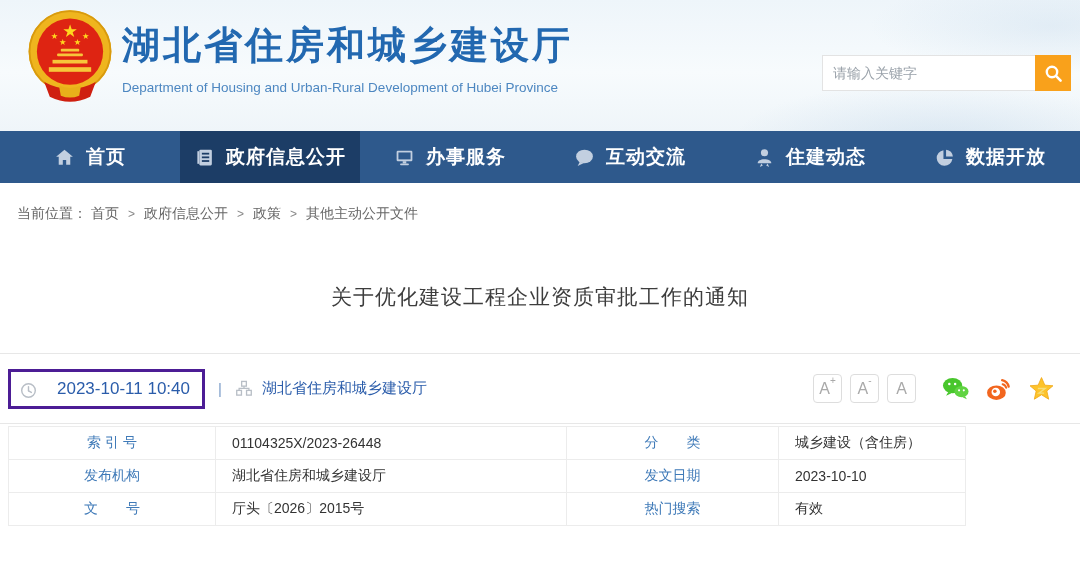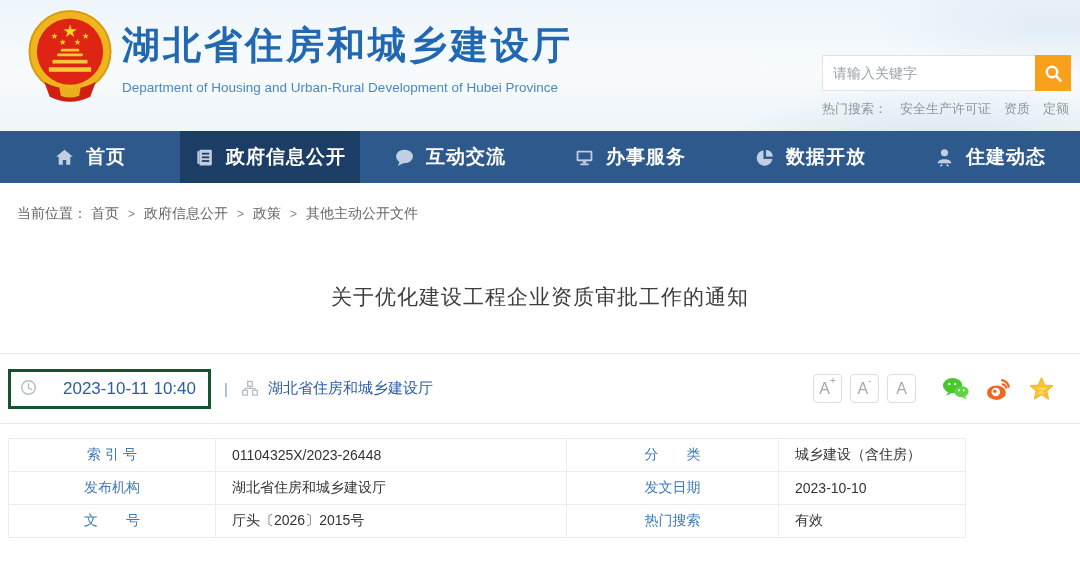--- a/index.html
+++ b/index.html
@@ -42,36 +42,36 @@
   .breadcrumb .bc-label { color: #666; margin-right: 4px; }
 
   
   .article-title { margin-top: 60px; text-align: center; font-size: 21px; font-weight: 500;
     color: #3d3d3d; letter-spacing: 1px; }
 
   
   .meta { margin-top: 42px; height: 71px; border-top: 1px solid #e7e7e7; border-bottom: 1px solid #e7e7e7;
     display: flex; align-items: center; justify-content: space-between; padding: 0 25px 0 8px; }
   .meta-left { display: flex; align-items: center; gap: 13px; }
-  .annotation-box { display: inline-flex; align-items: flex-start; gap: 26px;
-    border: 3px solid #14532d; padding: 7px 12px 7px 9px; }
+  .annotation-box { display: inline-flex; align-items: flex-end; gap: 20px;
+    border: 3px solid #4c1d95; padding: 7px 12px 7px 9px; }
   .pub-time { color: #2a5caa; font-size: 17px; }
   .meta-divider { color: #7b9cc9; font-size: 15px; }
   .source-group { display: inline-flex; align-items: center; gap: 9px; }
   .source-name { color: #2a5caa; font-size: 15px; }
   .meta-right { display: flex; align-items: center; gap: 16px; }
   .font-btns { display: flex; gap: 8px; margin-right: 10px; }
   .font-btn { width: 29px; height: 29px; background: #fff; border: 1px solid #ddd; border-radius: 4px;
     color: #a9a9a9; font-size: 16px; line-height: 1; cursor: pointer; position: relative;
     font-family: "Liberation Sans", sans-serif; }
   .font-btn sup { font-size: 10px; position: relative; top: -4px; }
   .share-icon { width: 27px; height: 25px; cursor: pointer; display: block; }
 
   
-  .info-table { width: 958px; margin: 14px auto 0 8px; border-collapse: collapse; table-layout: fixed; }
+  .info-table { width: 958px; margin: 2px auto 0 8px; border-collapse: collapse; table-layout: fixed; }
   .info-table td { border: 1px solid #ececec; height: 33px; font-size: 14px; }
   .info-table td.lbl { text-align: center; color: #3f7ab8; }
   .info-table td.val { color: #333; padding-left: 16px; }
 </style>
 </head>
 <body>
 
 <div class="page">
 
   <div class="header">
@@ -102,26 +102,20 @@
     <div class="search-wrap">
       <input class="search-input" type="text" placeholder="请输入关键字" style="">
       <button class="search-btn">
         <svg width="19" height="19" viewBox="0 0 19 19">
           <circle cx="8" cy="8" r="5.2" fill="none" stroke="#fff" stroke-width="2.4"></circle>
           <line x1="12.2" y1="12.2" x2="16.6" y2="16.6" stroke="#fff" stroke-width="2.6" stroke-linecap="round"></line>
         </svg>
       </button>
     </div>
 
-    <div class="hot-search">
-      <span class="hs-label">热门搜索：</span>
-      <span class="hs-item">安全生产许可证</span>
-      <span class="hs-item">资质</span>
-      <span class="hs-item">定额</span>
-    </div>
   </div>
 
   <div class="nav">
     <div class="nav-item">
       <svg class="nav-icon" viewBox="0 0 20 20" fill="#c2cfe0">
         <path d="M10 2.5 L18 9.3 H15.5 V17 H11.6 V12.4 H8.4 V17 H4.5 V9.3 H2 Z"></path>
       </svg>
       <span>首页</span>
     </div>
     <div class="nav-item active">
@@ -129,49 +123,49 @@
         <rect x="5" y="2.5" width="12" height="15" rx="1.2" fill="#c2cfe0"></rect>
         <rect x="3.2" y="4" width="1.6" height="12" fill="#c2cfe0"></rect>
         <rect x="7.5" y="5.5" width="7" height="1.7" fill="#1c3d66"></rect>
         <rect x="7.5" y="9" width="7" height="1.7" fill="#1c3d66"></rect>
         <rect x="7.5" y="12.5" width="7" height="1.7" fill="#1c3d66"></rect>
       </svg>
       <span>政府信息公开</span>
     </div>
     <div class="nav-item">
       <svg class="nav-icon" viewBox="0 0 20 20" fill="#c2cfe0">
-        <ellipse cx="10" cy="9" rx="8" ry="6.5"></ellipse>
-        <path d="M5.5 14 L3.5 18 L9.5 15.2 Z"></path>
-      </svg>
-      <span>互动交流</span>
-    </div>
-    <div class="nav-item">
-      <svg class="nav-icon" viewBox="0 0 20 20" fill="#c2cfe0">
         <rect x="2.5" y="3.5" width="15" height="10" rx="1.2"></rect>
         <rect x="4.2" y="5.2" width="11.6" height="6.6" fill="#2e598c"></rect>
         <rect x="8.3" y="13.5" width="3.4" height="2.2"></rect>
         <rect x="5.8" y="15.7" width="8.4" height="1.6" rx="0.8"></rect>
       </svg>
       <span>办事服务</span>
     </div>
     <div class="nav-item">
       <svg class="nav-icon" viewBox="0 0 20 20" fill="#c2cfe0">
-        <path d="M9 3 A7.5 7.5 0 1 0 17.5 11.5 L9 11.5 Z"></path>
-        <path d="M11.5 2.5 A7.5 7.5 0 0 1 18 9 L11.5 9 Z"></path>
-      </svg>
-      <span>数据开放</span>
+        <ellipse cx="10" cy="9" rx="8" ry="6.5"></ellipse>
+        <path d="M5.5 14 L3.5 18 L9.5 15.2 Z"></path>
+      </svg>
+      <span>互动交流</span>
     </div>
     <div class="nav-item">
       <svg class="nav-icon" viewBox="0 0 20 20" fill="#c2cfe0">
         <circle cx="10" cy="5.5" r="3.4"></circle>
         <path d="M3.5 15.5 C3.5 10.5 16.5 10.5 16.5 15.5 Z"></path>
         <path d="M7 15.8 L5.6 19 L8.4 17.6 Z"></path>
         <path d="M13 15.8 L14.4 19 L11.6 17.6 Z"></path>
       </svg>
       <span>住建动态</span>
+    </div>
+    <div class="nav-item">
+      <svg class="nav-icon" viewBox="0 0 20 20" fill="#c2cfe0">
+        <path d="M9 3 A7.5 7.5 0 1 0 17.5 11.5 L9 11.5 Z"></path>
+        <path d="M11.5 2.5 A7.5 7.5 0 0 1 18 9 L11.5 9 Z"></path>
+      </svg>
+      <span>数据开放</span>
     </div>
   </div>
 
   <div class="breadcrumb">
     <span class="bc-label">当前位置：</span>
     <span class="bc-item">首页</span>
     <span class="bc-sep">&gt;</span>
     <span class="bc-item">政府信息公开</span>
     <span class="bc-sep">&gt;</span>
     <span class="bc-item">政策</span>

